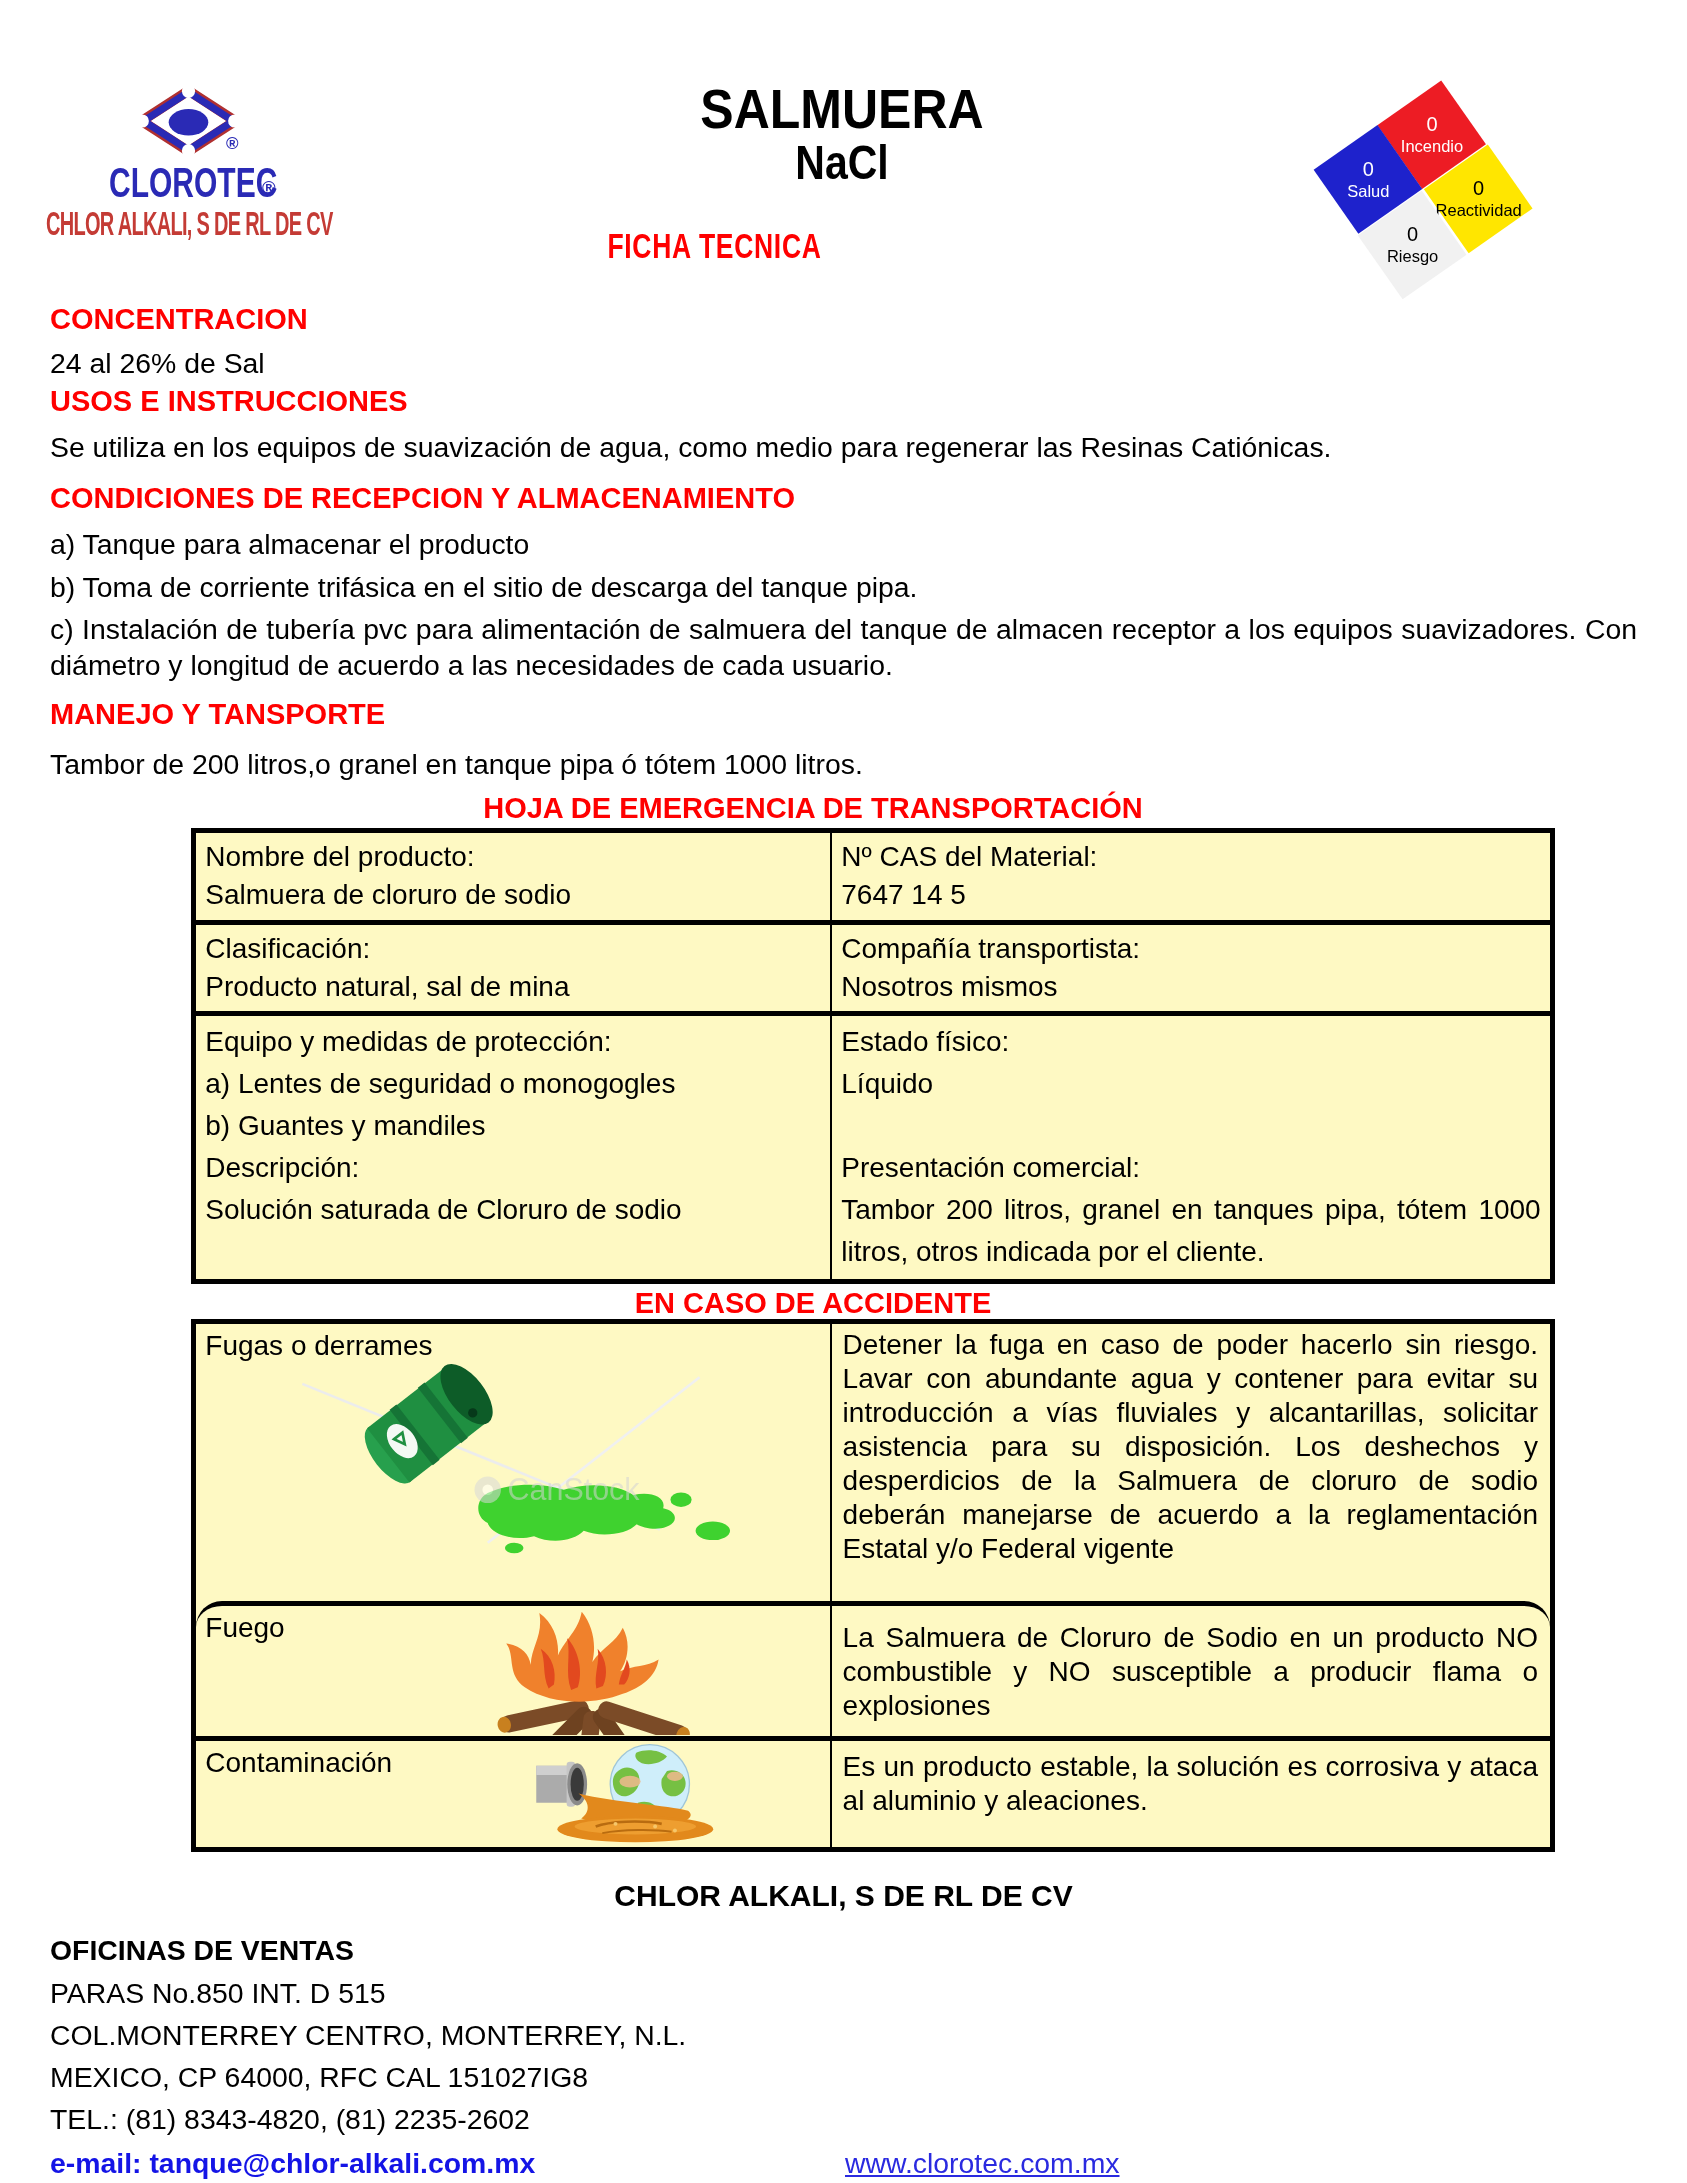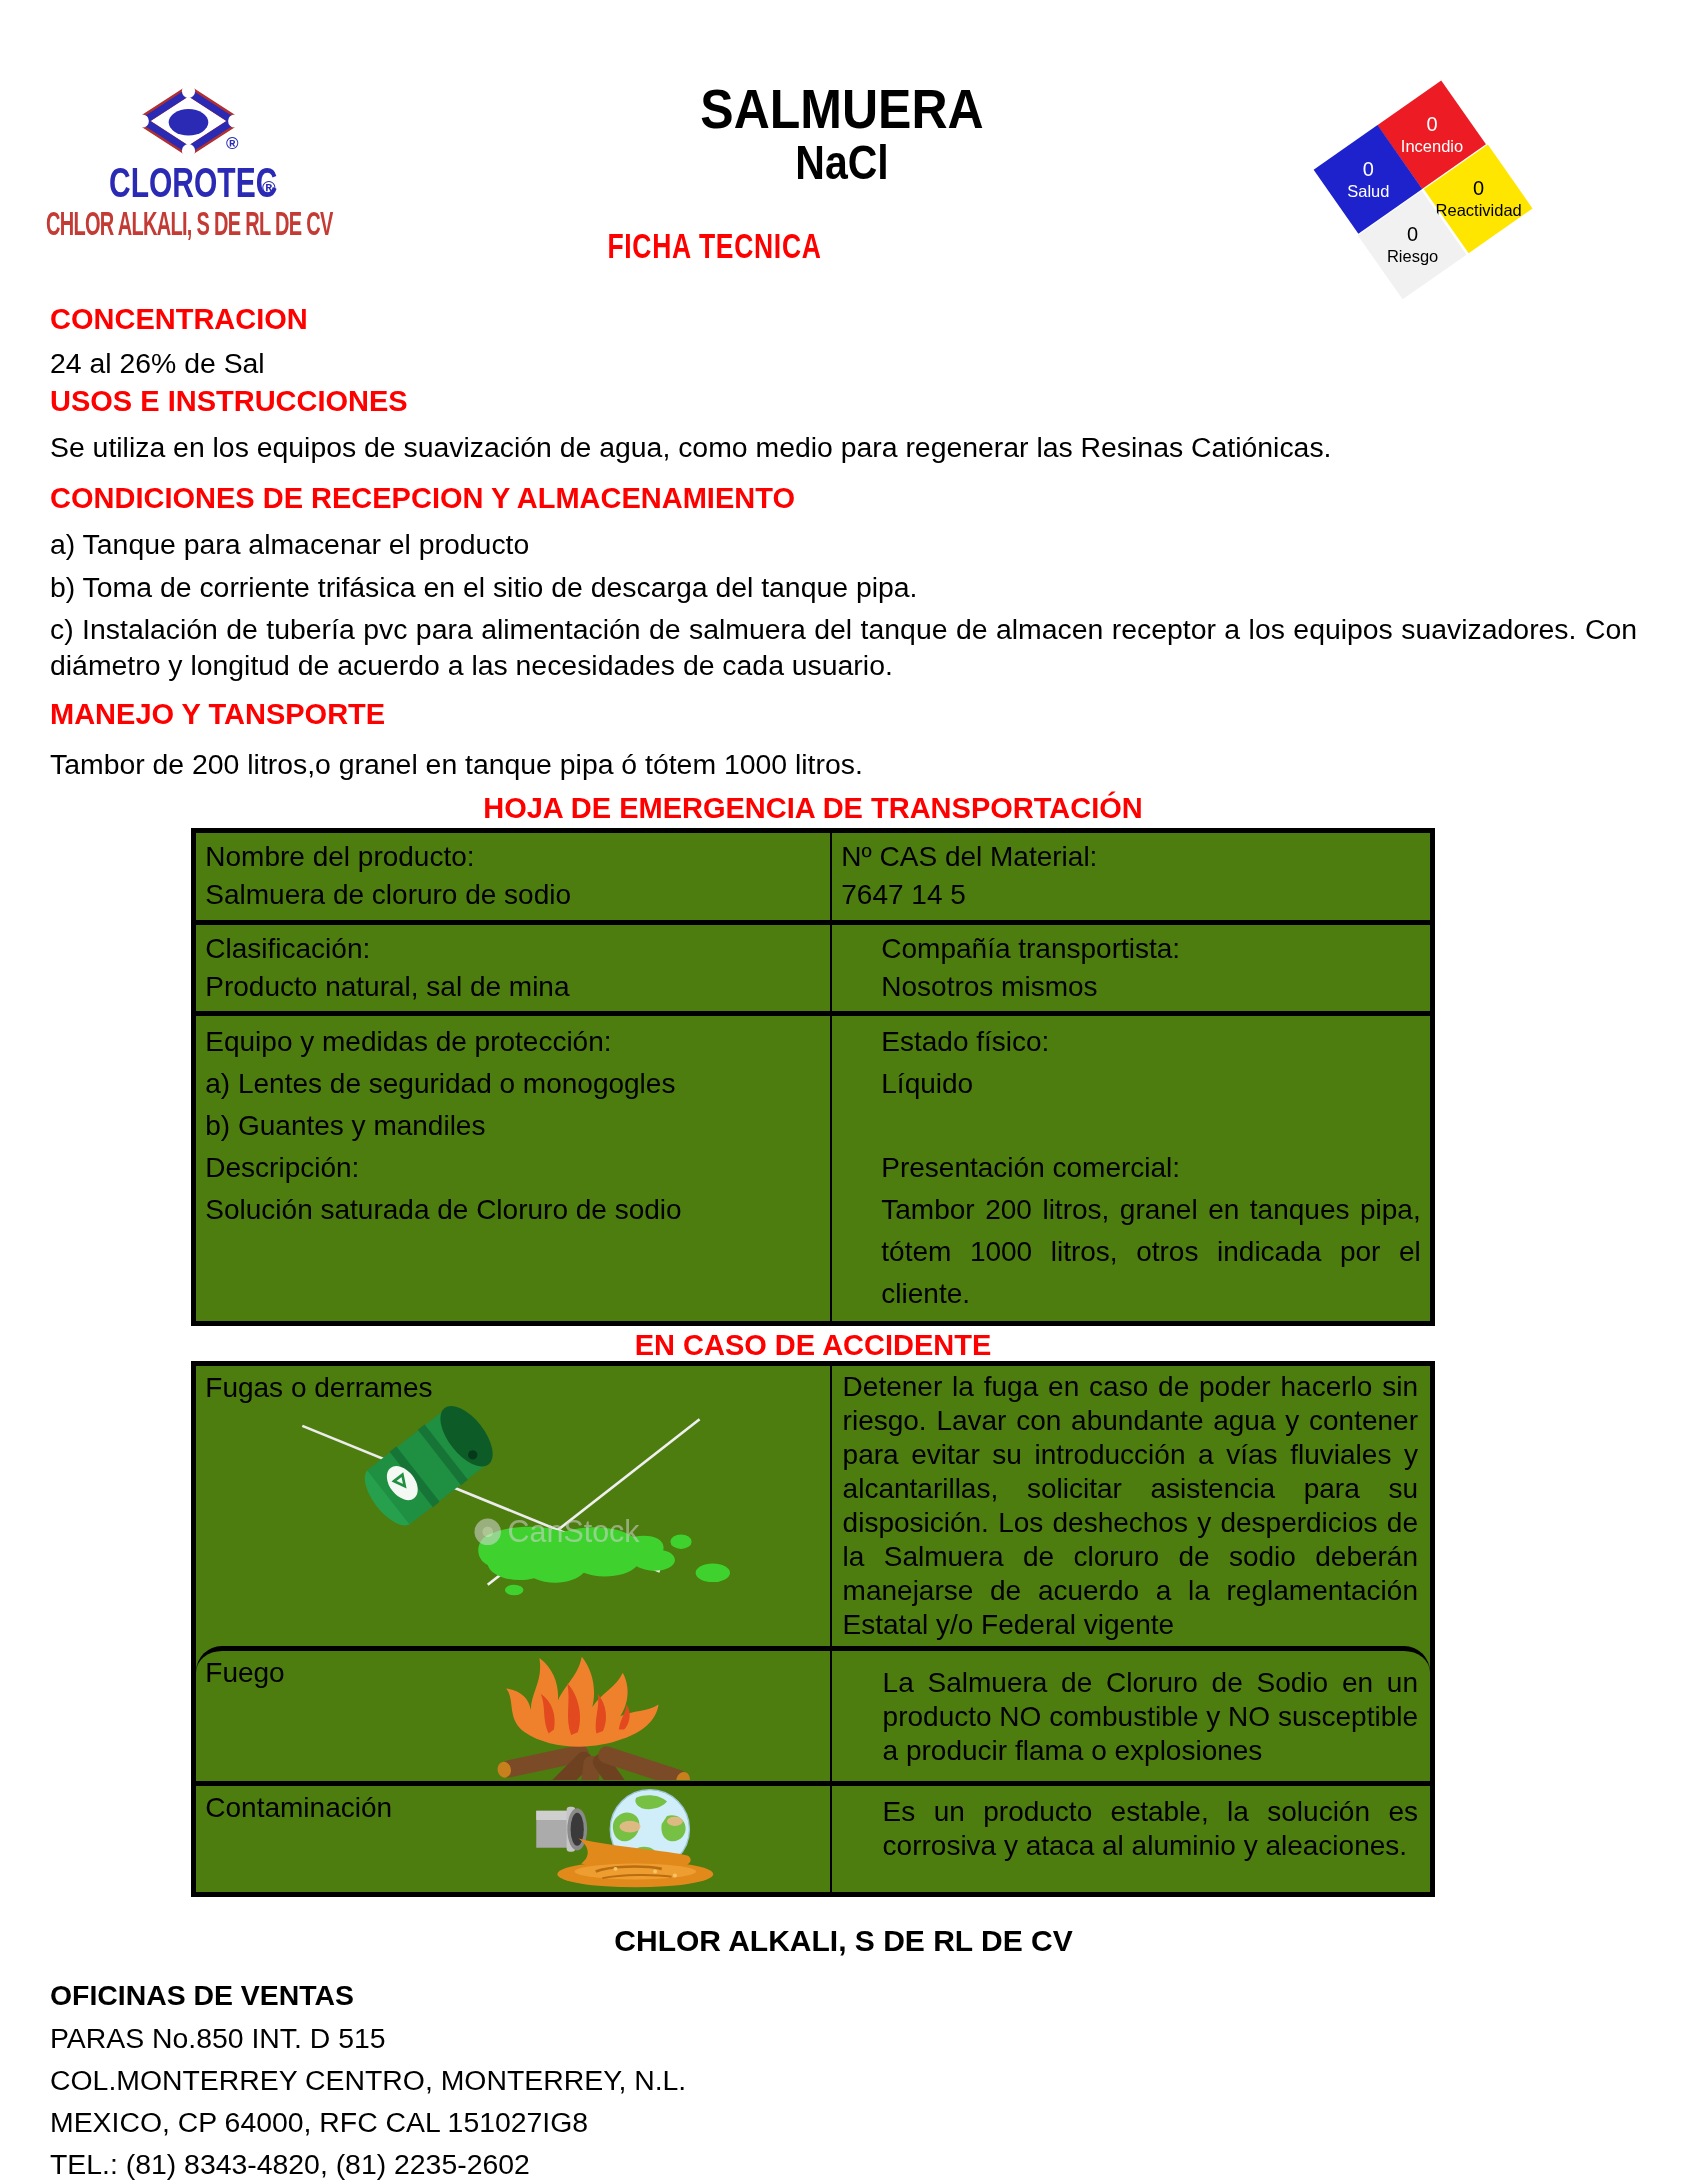--- a/index.html
+++ b/index.html
@@ -62,27 +62,27 @@
   .line50{line-height:33px;font-size:28.4px;}
   .c-item{line-height:36px;}
   .sheet-heading{
     margin-left:141px;width:1244px;text-align:center;
     font-size:29px;font-weight:bold;color:#ff0000;line-height:30px;
   }
   .hoja{margin-top:10.6px;}
   .encaso{margin-top:4px;}
   
   .sheet-table{
-    margin-left:141px;width:1244px;border:5.3px solid #000;box-sizing:border-box;
-    background:#4d7c0f;
+    margin-left:141px;width:1364px;border:5.3px solid #000;box-sizing:border-box;
+    background:#fef9c3;
   }
   .t1{margin-top:5.3px;}
   .t2{margin-top:1.3px;}
   .t-row{display:grid;grid-template-columns:636px 1fr;}
-  .t-row + .t-row{border-top:5.3px solid #000;gap:40px;}
+  .t-row + .t-row{border-top:5.3px solid #000;}
   .cell{box-sizing:border-box;padding:5.3px 9.3px;font-size:28px;}
   .cell-l{border-right:2.6px solid #000;}
   .r1{min-height:73px;} .r2{min-height:73px;}
   .lh58{line-height:38px;}
   .r3{min-height:262px;}
   .lh64{line-height:42px;}
   .spacer-line{height:42px;}
   .cell-just{text-align:justify;}
   .t2 .rA{min-height:277px;} .t2 .rB{min-height:130px;border-radius:26px;} .t2 .rC{min-height:106px;}
   .t2 .cell-l{position:relative;}

